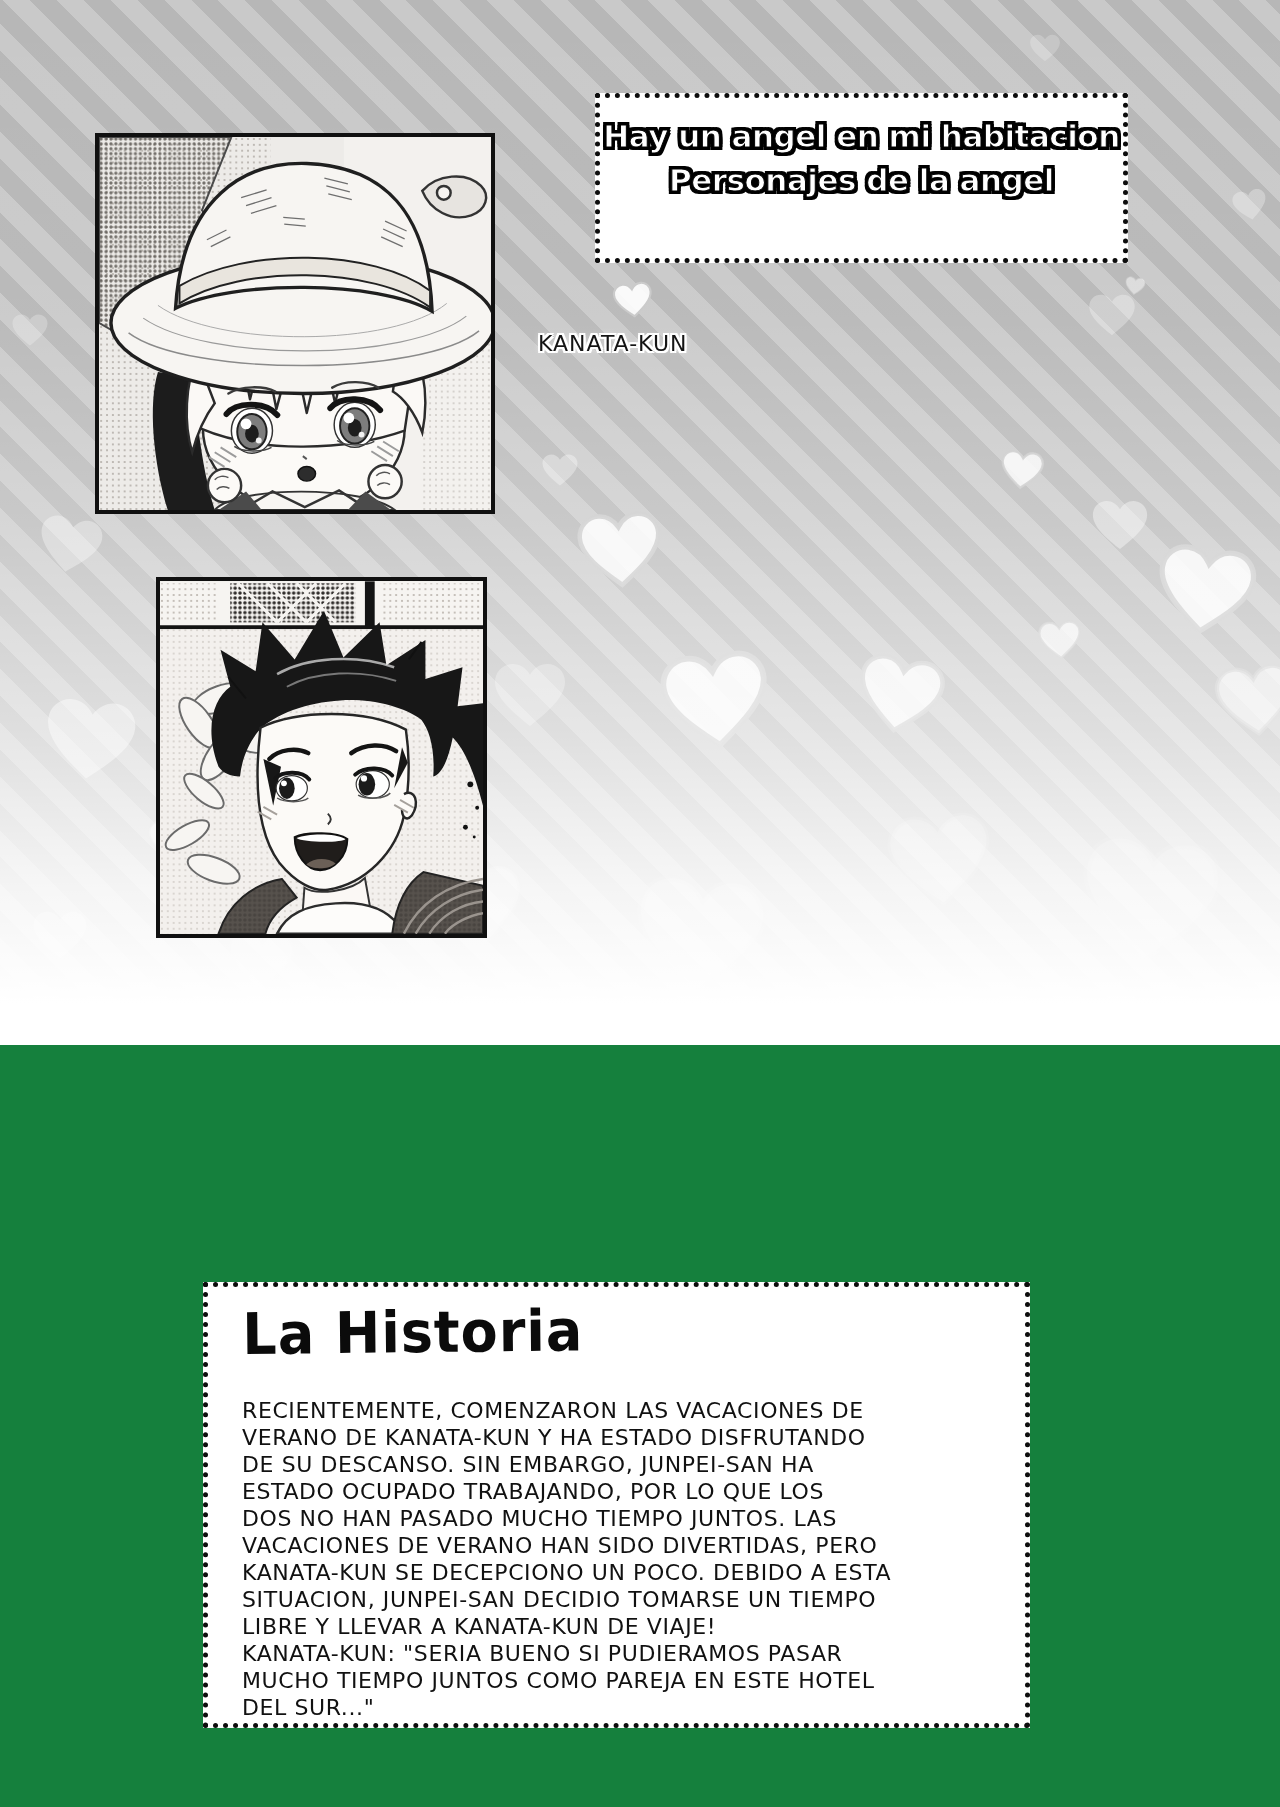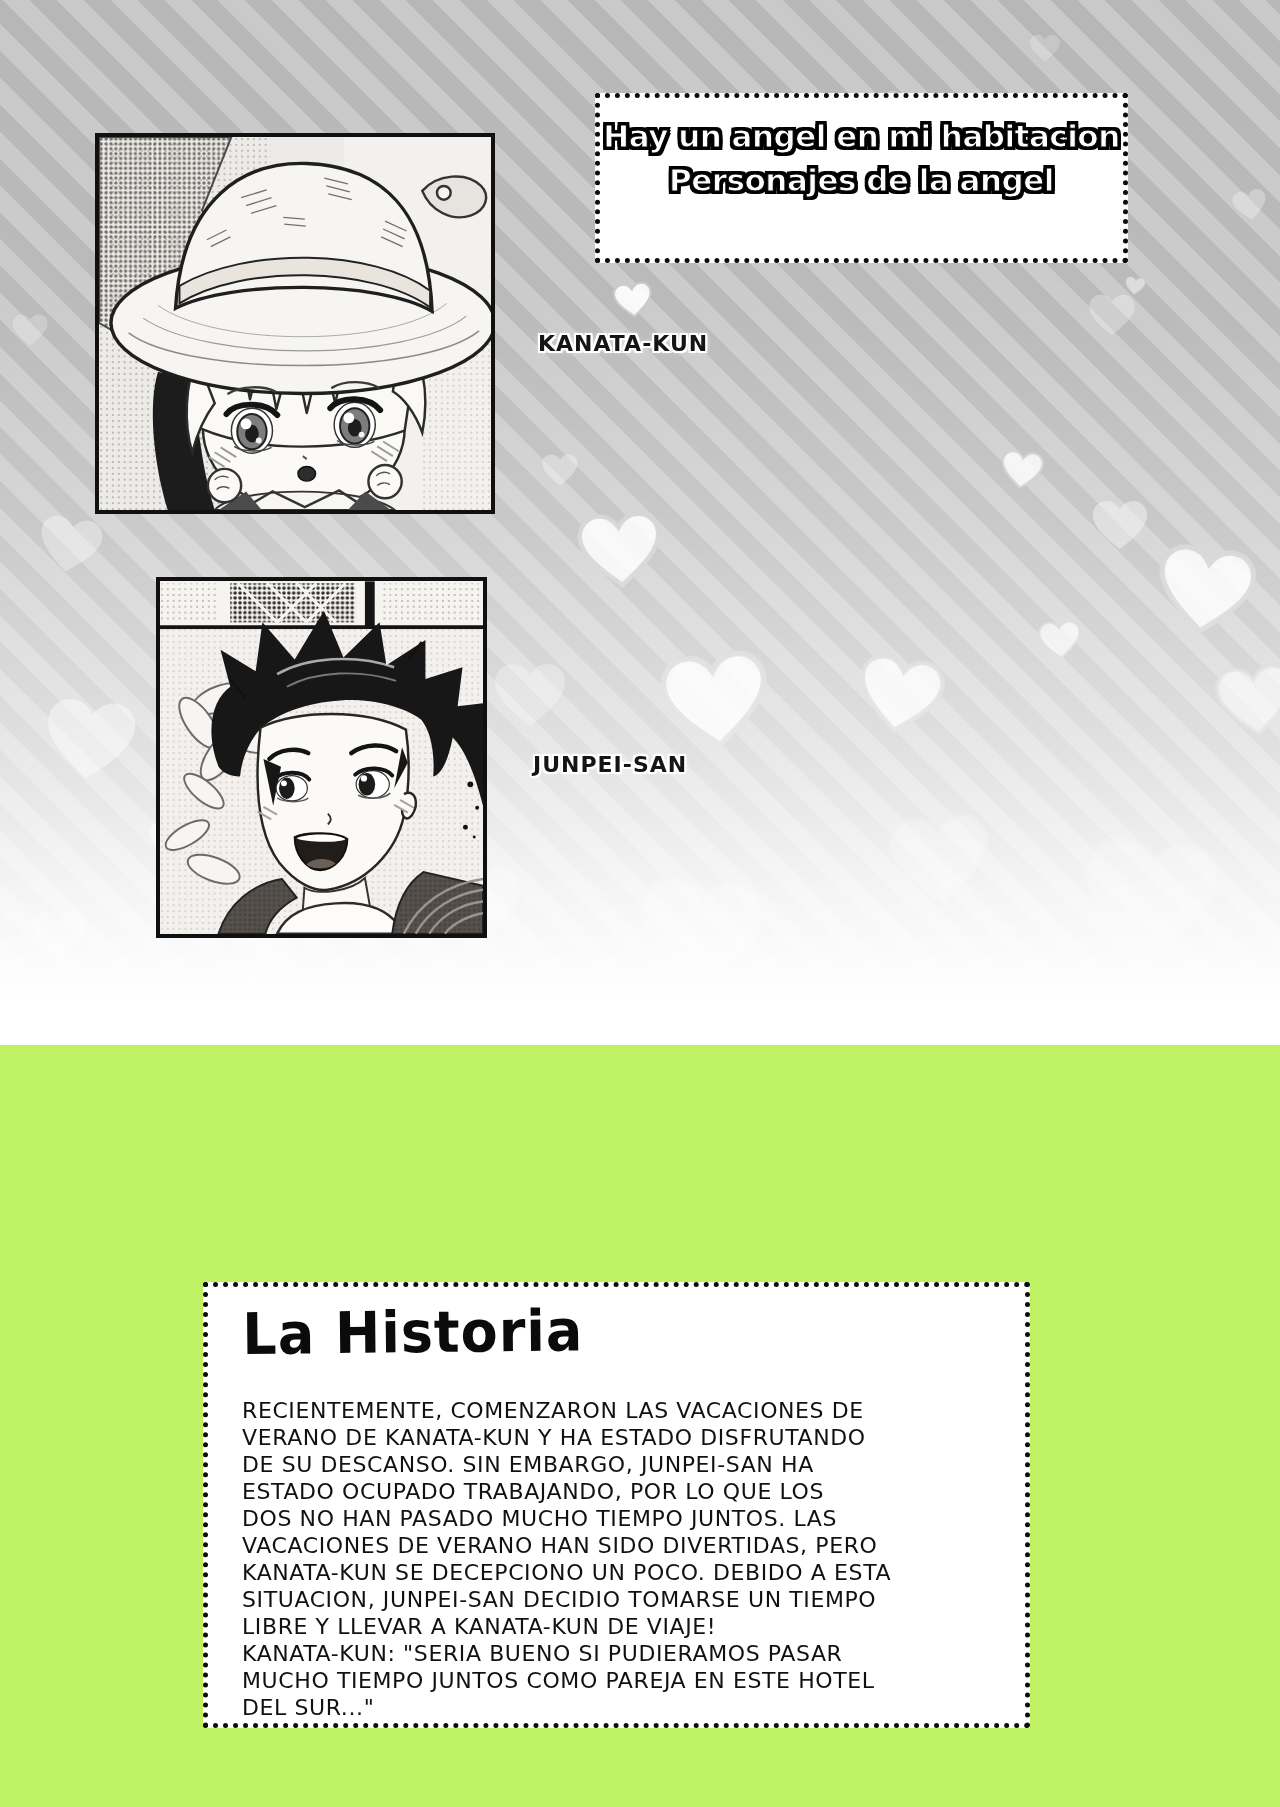--- a/index.html
+++ b/index.html
@@ -1,17 +1,17 @@
 <!DOCTYPE html>
 <html><head>
 <meta charset="utf-8">
 <style>
   html,body{margin:0;padding:0;background:#fff;}
   .page{
-    position:relative;width:1280px;height:1807px;overflow:hidden;background:#bef264;
+    position:relative;width:1280px;height:1807px;overflow:hidden;background:#15803d;
     font-family:"DejaVu Sans","Liberation Sans",sans-serif;
   }
   
   .bg-area{position:absolute;left:0;top:0;width:1280px;height:1045px;overflow:hidden;}
   .bg-stripes{position:absolute;inset:0;
     background:repeating-linear-gradient(45deg,#b7b7b7 0 19px,#c9c9c9 19px 38px);}
   .hearts-layer{position:absolute;inset:0;}
   .hearts-layer svg{position:absolute;}
   .bg-fade{position:absolute;inset:0;
     background:linear-gradient(180deg,
@@ -30,21 +30,21 @@
     text-shadow:
       -3px -3px 0 #000,-3px 3px 0 #000,3px -3px 0 #000,3px 3px 0 #000,
       -3px 0 0 #000,3px 0 0 #000,0 -3px 0 #000,0 3px 0 #000,
       -2px -2px 0 #000,2px 2px 0 #000,-2px 2px 0 #000,2px -2px 0 #000;}
   
   .portrait{position:absolute;border:4px solid #101010;box-sizing:border-box;background:#eceae7;overflow:hidden;}
   .portrait svg{display:block;width:100%;height:100%;}
   .portrait-kanata{left:95px;top:133px;width:400px;height:381px;}
   .portrait-junpei{left:156px;top:577px;width:331px;height:361px;}
   
-  .char-text{position:absolute;color:#151515;font-weight:bold;
+  .char-text{position:absolute;color:#151515;font-weight:normal;
     text-shadow:-2px -2px 0 #fff,2px -2px 0 #fff,-2px 2px 0 #fff,2px 2px 0 #fff,
       -2px 0 0 #fff,2px 0 0 #fff,0 -2px 0 #fff,0 2px 0 #fff,0 0 6px #fff;}
   .char-name{font-size:22px;letter-spacing:1px;margin-bottom:6px;}
   .char-desc{white-space:pre-line;font-size:19.5px;line-height:25px;letter-spacing:0.4px;}
   .char-block-kanata{left:538px;top:331px;width:440px;}
   .char-block-junpei{left:533px;top:752px;width:560px;}
   
   .story-box{position:absolute;left:203px;top:1282px;width:827px;height:446px;
     background:#fff;border:5px dotted #0d0d0d;box-sizing:border-box;}
   .story-heading{position:absolute;left:34px;top:14px;color:#0b0b0b;font-weight:bold;
@@ -320,21 +320,20 @@
       </g>
 
       <circle cx="318" cy="208" r="3" fill="#111"></circle>
       <circle cx="325" cy="232" r="2" fill="#111"></circle>
       <circle cx="313" cy="252" r="2.5" fill="#111"></circle>
       <circle cx="322" cy="262" r="1.5" fill="#111"></circle>
     </svg>
   </div>
 
   <div class="char-text char-block-junpei">
-    <div class="char-name">JUNPEI-SAN</div>
   </div>
 
   <div class="story-box">
     <div class="story-heading">La Historia</div>
     <div class="story-body">RECIENTEMENTE, COMENZARON LAS VACACIONES DE
 VERANO DE KANATA-KUN Y HA ESTADO DISFRUTANDO
 DE SU DESCANSO. SIN EMBARGO, JUNPEI-SAN HA
 ESTADO OCUPADO TRABAJANDO, POR LO QUE LOS
 DOS NO HAN PASADO MUCHO TIEMPO JUNTOS. LAS
 VACACIONES DE VERANO HAN SIDO DIVERTIDAS, PERO

